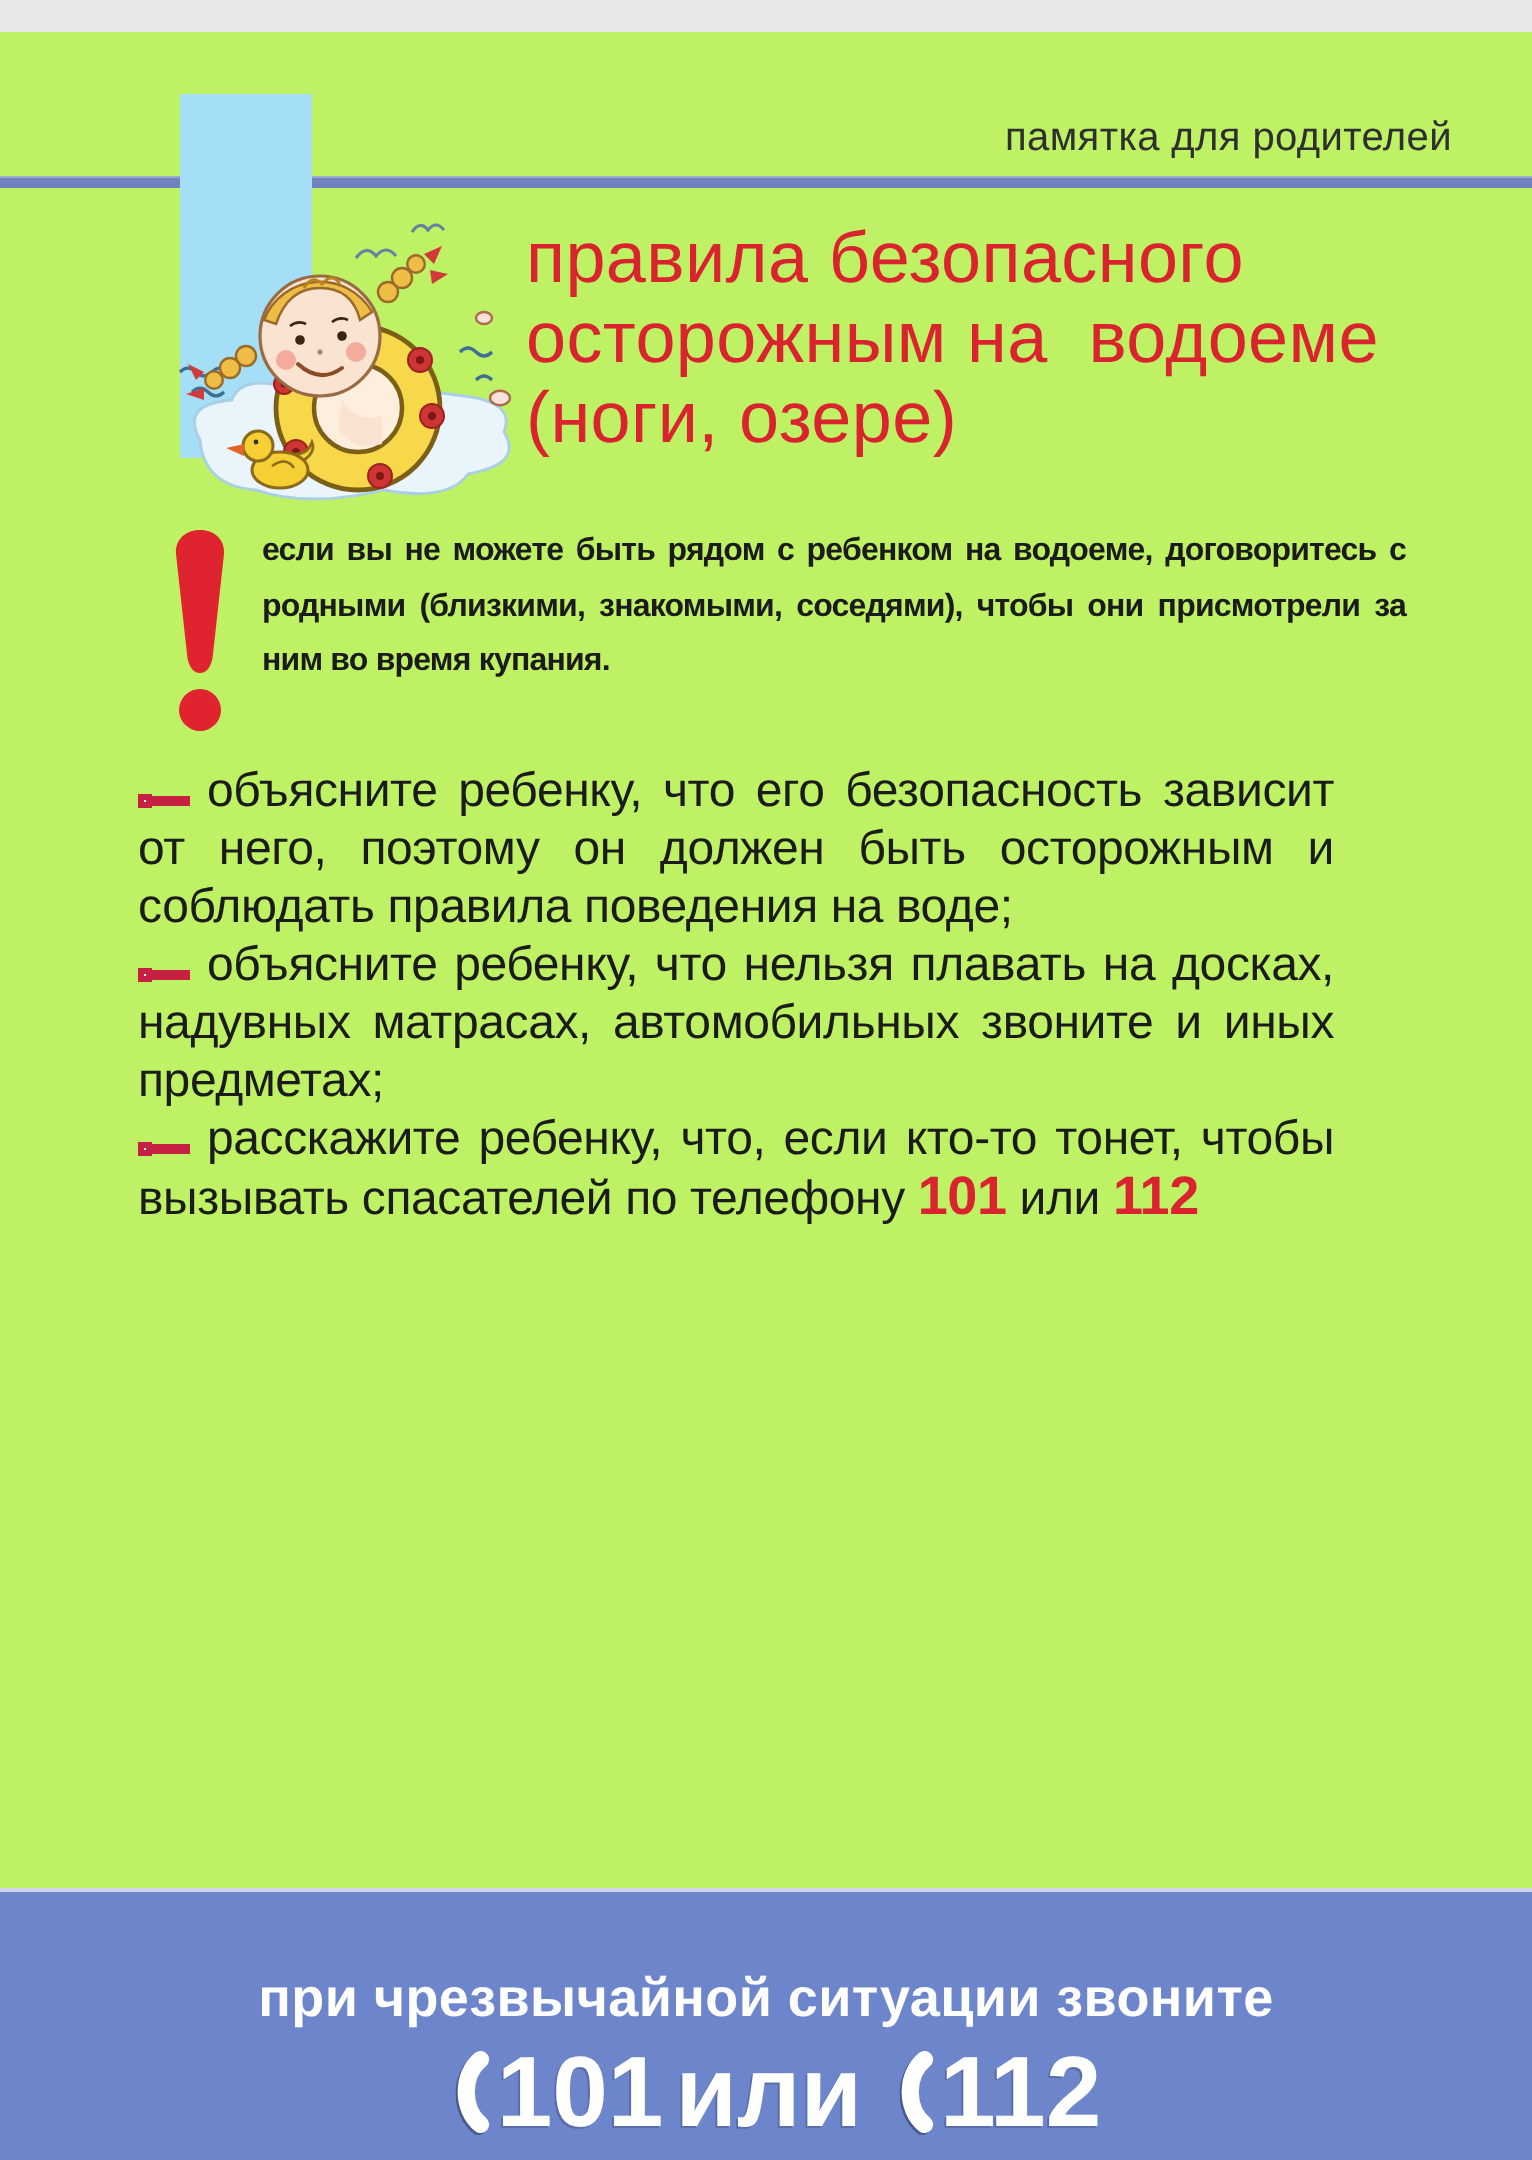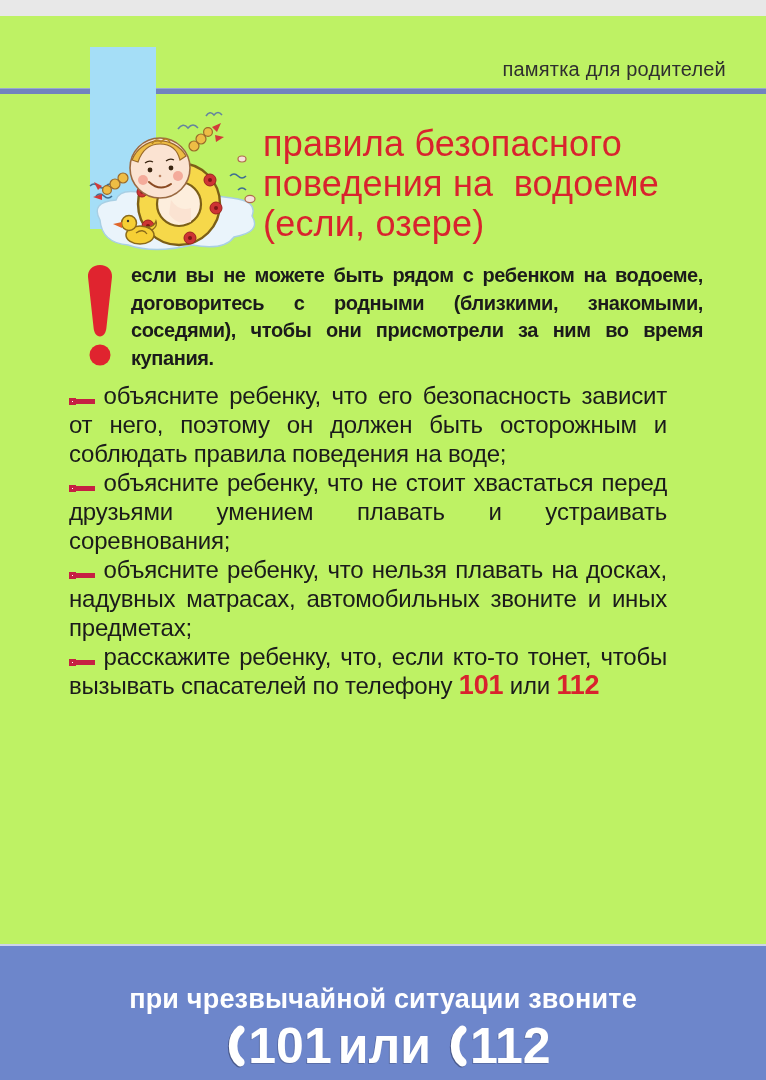--- a/index.html
+++ b/index.html
@@ -38,38 +38,38 @@
     background:var(--light-blue);
     z-index:2;
   }
   .illustration{
     position:absolute;left:82px;top:88px;width:195px;height:152px;
     z-index:3;
   }
 
   
   .page-title{
-    position:absolute;left:263px;top:108px;width:480px;
+    position:absolute;left:263px;top:93px;width:480px;
     color:var(--red);
     font-size:36px;line-height:40px;font-weight:400;
     letter-spacing:0.2px;
     z-index:4;
   }
   .title-line{white-space:pre;}
 
   
   .warning{
     position:absolute;left:85px;top:246px;width:618px;
   }
   .excl-icon{
     position:absolute;left:0;top:3px;width:30px;height:102px;
   }
   .warning-text{
     margin-left:46px;
-    font-size:20px;line-height:27.5px;font-weight:700;
+    font-size:16px;line-height:27.5px;font-weight:700;
     color:var(--text-black);
     text-align:justify;
     letter-spacing:-0.4px;
   }
 
   
   .rules{
     position:absolute;left:69px;top:365px;width:598px;
     font-size:24px;line-height:29px;
     color:var(--text-black);
@@ -209,41 +209,37 @@
       <path d="M70,126 q6,-4 4,-9 q-2,6 -8,6 Z" fill="#f6cf35" stroke="#8a6a1a" stroke-width="1.3"></path>
       <circle cx="47" cy="119" r="7.5" fill="#f6cf35" stroke="#8a6a1a" stroke-width="1.5"></circle>
       <path d="M40,118 l-9,2 9,4 Z" fill="#e0662a"></path>
       <circle cx="46" cy="117" r="1.2" fill="#333"></circle>
       <path d="M54,129 q7,-5 11,1" stroke="#8a6a1a" stroke-width="1.3" fill="none"></path>
     </g>
   </svg>
 
   <div class="page-title">
     <div class="title-line">правила безопасного</div>
-    <div class="title-line">поведения на  водоеме</div>
-    <div class="title-line">(если, озере)</div>
+    <div class="title-line">осторожным на  водоеме</div>
+    <div class="title-line">(ноги, озере)</div>
   </div>
 
   <div class="warning">
     <svg class="excl-icon" viewBox="0 0 30 102" aria-hidden="true">
       <path d="M15,0 C22.5,0 27.5,5 27,12 L21.5,62 C21,68 18.5,71.5 15,71.5 C11.5,71.5 9,68 8.5,62 L3,12 C2.5,5 7.5,0 15,0 Z" fill="#e0242f"></path>
       <circle cx="15" cy="90" r="10.5" fill="#e0242f"></circle>
     </svg>
     <div class="warning-text">если вы не можете быть рядом с ребенком на водоеме, договоритесь с родными (близкими, знакомыми, соседями),  чтобы они присмотрели за ним во время купания.</div>
   </div>
 
   <div class="rules">
     <p class="rule"><span class="bullet">
           <span class="sq"></span>
           <span class="dash"></span>
         </span><span>объясните ребенку, что его безопасность зависит от него, поэтому он должен быть осторожным и соблюдать правила поведения на воде;</span></p>
-    <p class="rule"><span class="bullet">
-          <span class="sq"></span>
-          <span class="dash"></span>
-        </span><span>объясните ребенку, что не стоит хвастаться перед друзьями умением плавать и устраивать соревнования;</span></p>
     <p class="rule"><span class="bullet">
           <span class="sq"></span>
           <span class="dash"></span>
         </span><span>объясните ребенку, что нельзя плавать на досках, надувных матрасах, автомобильных звоните и иных предметах;</span></p>
     <p class="rule"><span class="bullet">
           <span class="sq"></span>
           <span class="dash"></span>
         </span><span>расскажите ребенку, что, если кто-то тонет, чтобы вызывать спасателей по телефону</span>
       <span class="phone-red">101</span>
       <span>или</span>

